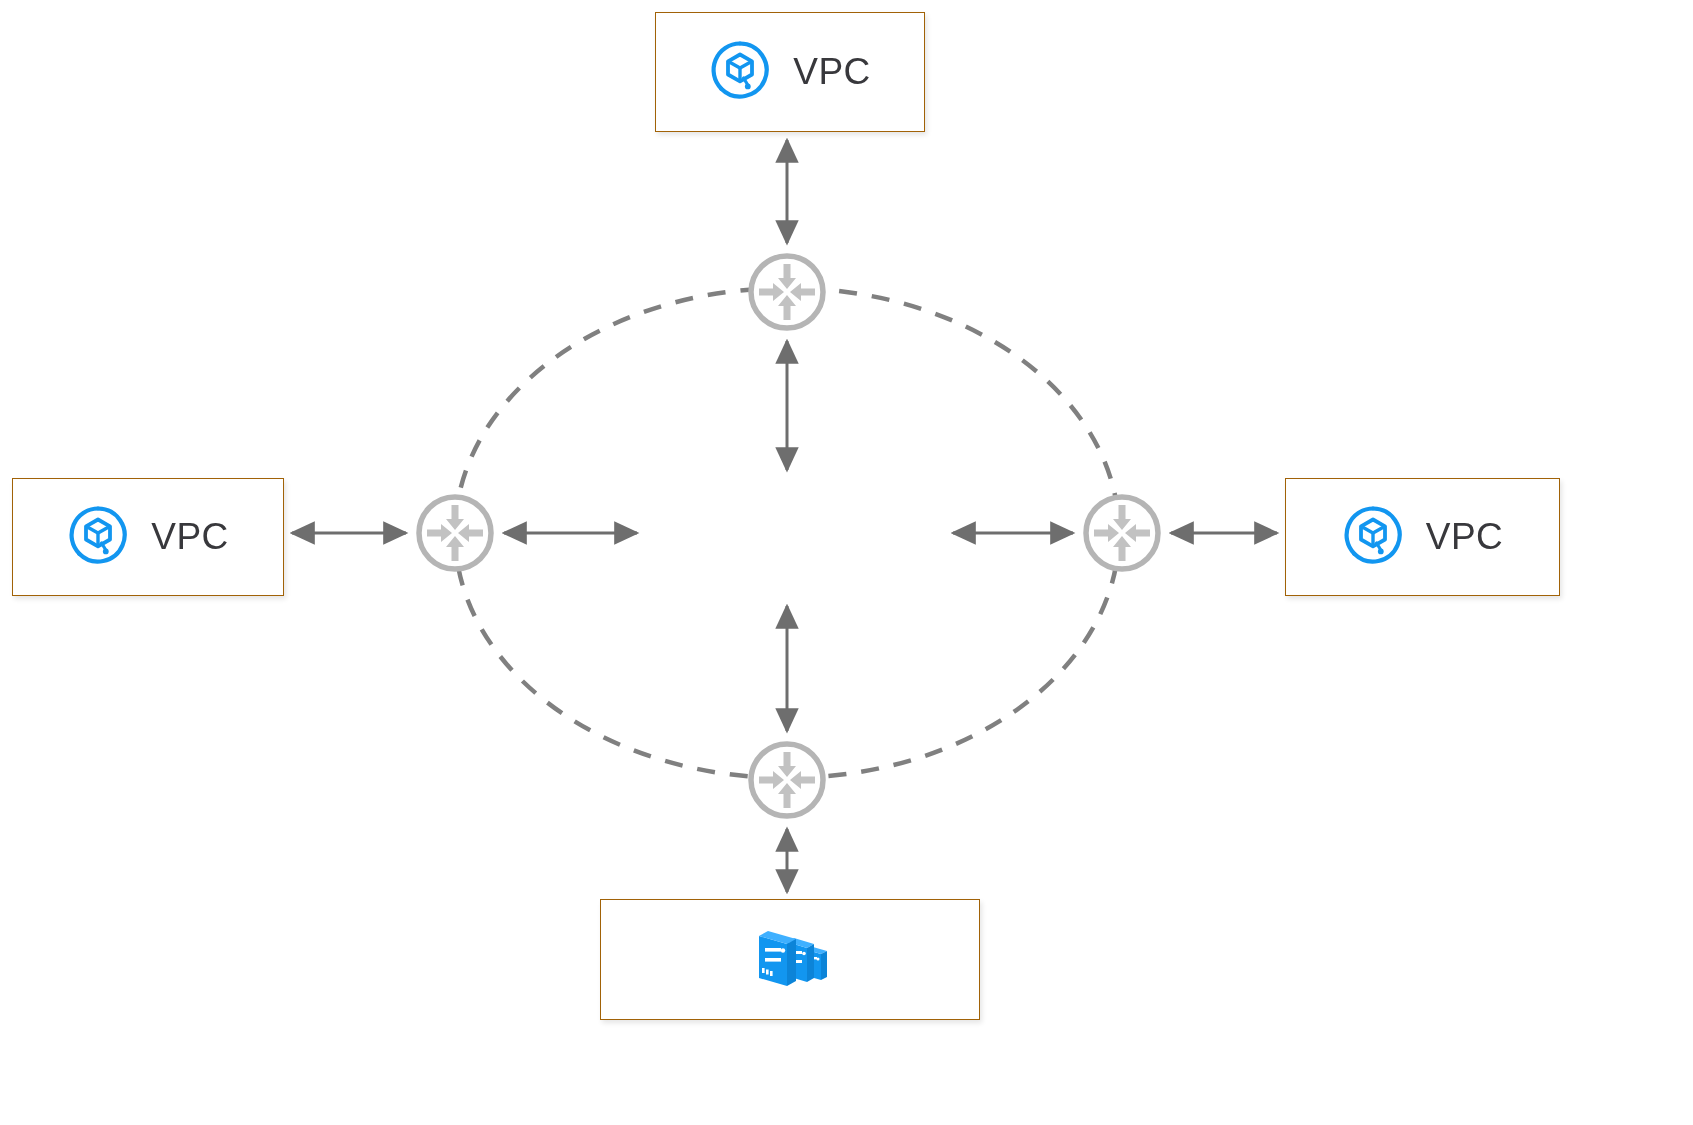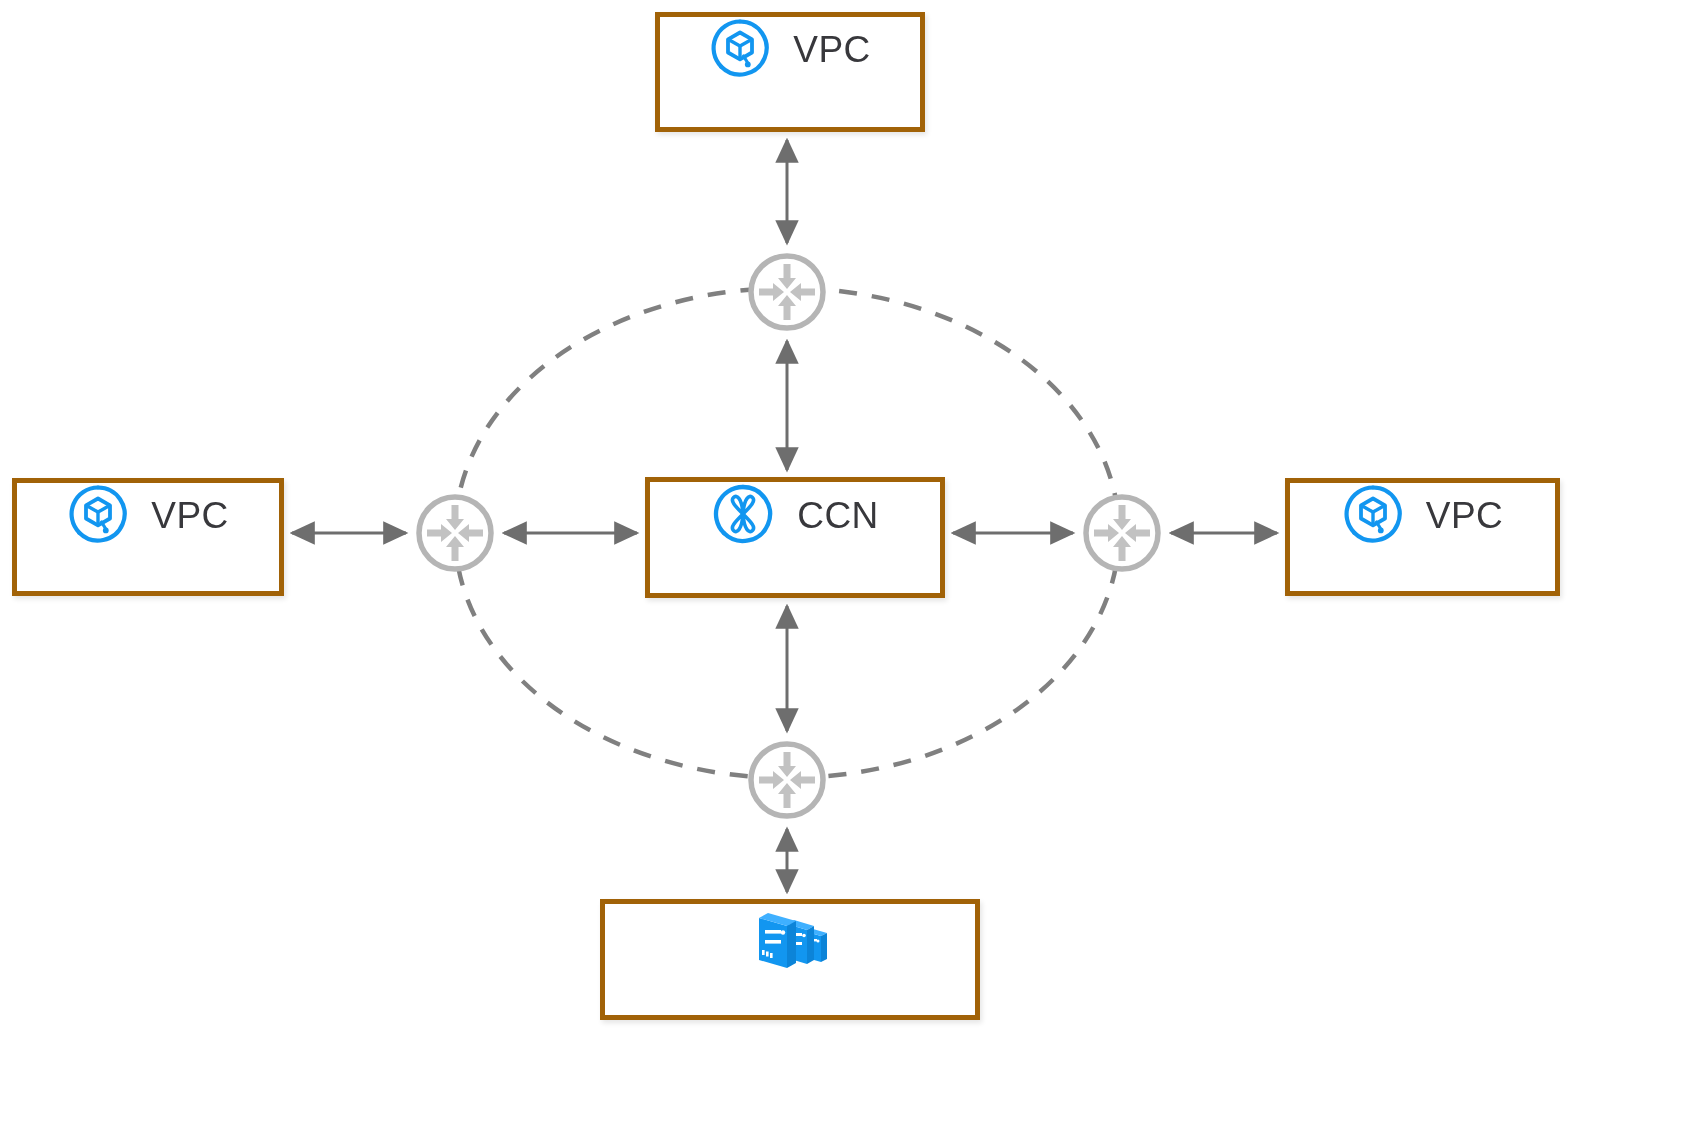--- a/index.html
+++ b/index.html
@@ -18,24 +18,24 @@
   #wires {
     position: absolute;
     left: 0; top: 0;
     width: 1693px;
     height: 1125px;
     pointer-events: none;
   }
   .node-box {
     position: absolute;
     background: #ffffff;
-    border: 5px solid #a16207;
+    border: 1px solid #a16207;
     box-shadow: 2px 3px 5px rgba(0,0,0,0.10);
     display: flex;
-    align-items: flex-start;
+    align-items: center;
     justify-content: center;
     box-sizing: border-box;
   }
   .box-inner {
     display: flex;
     align-items: center;
     gap: 22px;
   }
   .box-icon {
     display: block;
@@ -115,37 +115,20 @@
           <path d="M19 22.3 L31 29.1 L43 22.3" fill="none" stroke="#1296f0" stroke-width="3.4"></path>
           <path d="M31 29.1 L31 42.3" fill="none" stroke="#1296f0" stroke-width="3.4"></path>
           <path d="M34.5 39 L38.5 45.5" fill="none" stroke="#1296f0" stroke-width="3.2" stroke-linecap="round"></path>
           <circle cx="38.8" cy="47.4" r="2.9" fill="#1296f0"></circle>
         </svg>
       </span>
       <span class="box-label">VPC</span>
     </div>
   </div>
 
-  <div class="node-box" style="left:645px; top:477px; width:300px; height:121px;">
-    <div class="box-inner">
-      <span class="box-icon">
-        <svg width="64" height="64" viewBox="0 0 64 64">
-          <path d="M32 5 A27 27 0 1 1 12.9 51.1" fill="none" stroke="#1296f0" stroke-width="4.3" stroke-linecap="round"></path>
-          <path d="M32 5 A27 27 0 0 0 12.9 51.1" fill="none" stroke="#1296f0" stroke-width="4.3" stroke-linecap="round"></path>
-          <g fill="none" stroke="#1296f0" stroke-width="3.6" stroke-linecap="round">
-            <path d="M32 32 C24 24, 19 19, 22.5 15.5 C26 12, 31 17, 32 32"></path>
-            <path d="M32 32 C40 24, 45 19, 41.5 15.5 C38 12, 33 17, 32 32"></path>
-            <path d="M32 32 C24 40, 19 45, 22.5 48.5 C26 52, 31 47, 32 32"></path>
-            <path d="M32 32 C40 40, 45 45, 41.5 48.5 C38 52, 33 47, 32 32"></path>
-          </g>
-        </svg>
-      </span>
-      <span class="box-label">CCN</span>
-    </div>
-  </div>
 
   <div class="node-box" style="left:1285px; top:478px; width:275px; height:118px;">
     <div class="box-inner">
       <span class="box-icon">
         <svg width="62" height="62" viewBox="0 0 62 62">
           <path d="M31 4.5 A26.5 26.5 0 1 1 12.3 49.7" fill="none" stroke="#1296f0" stroke-width="4.2" stroke-linecap="round"></path>
           <path d="M31 4.5 A26.5 26.5 0 0 0 12.3 49.7" fill="none" stroke="#1296f0" stroke-width="4.2" stroke-linecap="round"></path>
           <path d="M31 15.5 L43 22.3 L43 35.5 L31 42.3 L19 35.5 L19 22.3 Z" fill="none" stroke="#1296f0" stroke-width="3.8" stroke-linejoin="round"></path>
           <path d="M19 22.3 L31 29.1 L43 22.3" fill="none" stroke="#1296f0" stroke-width="3.4"></path>
           <path d="M31 29.1 L31 42.3" fill="none" stroke="#1296f0" stroke-width="3.4"></path>

